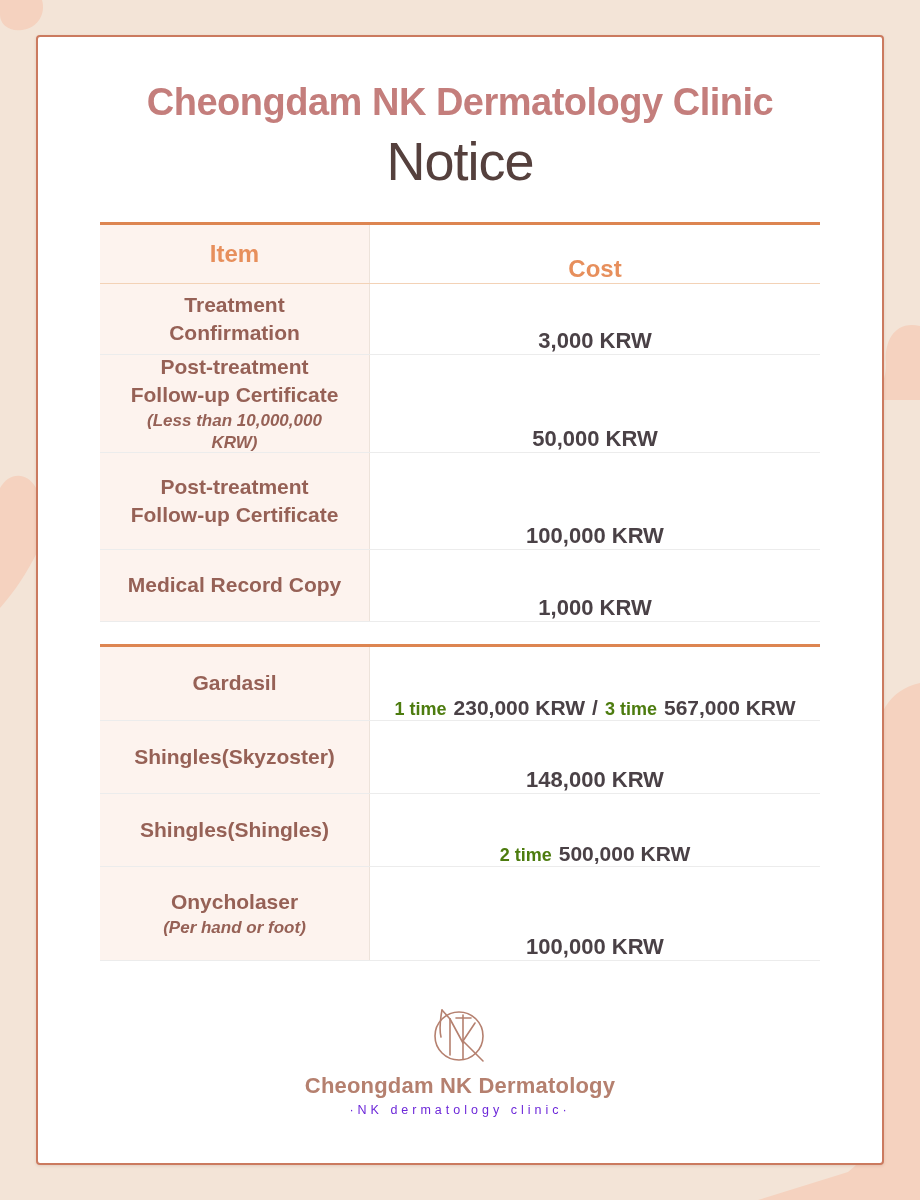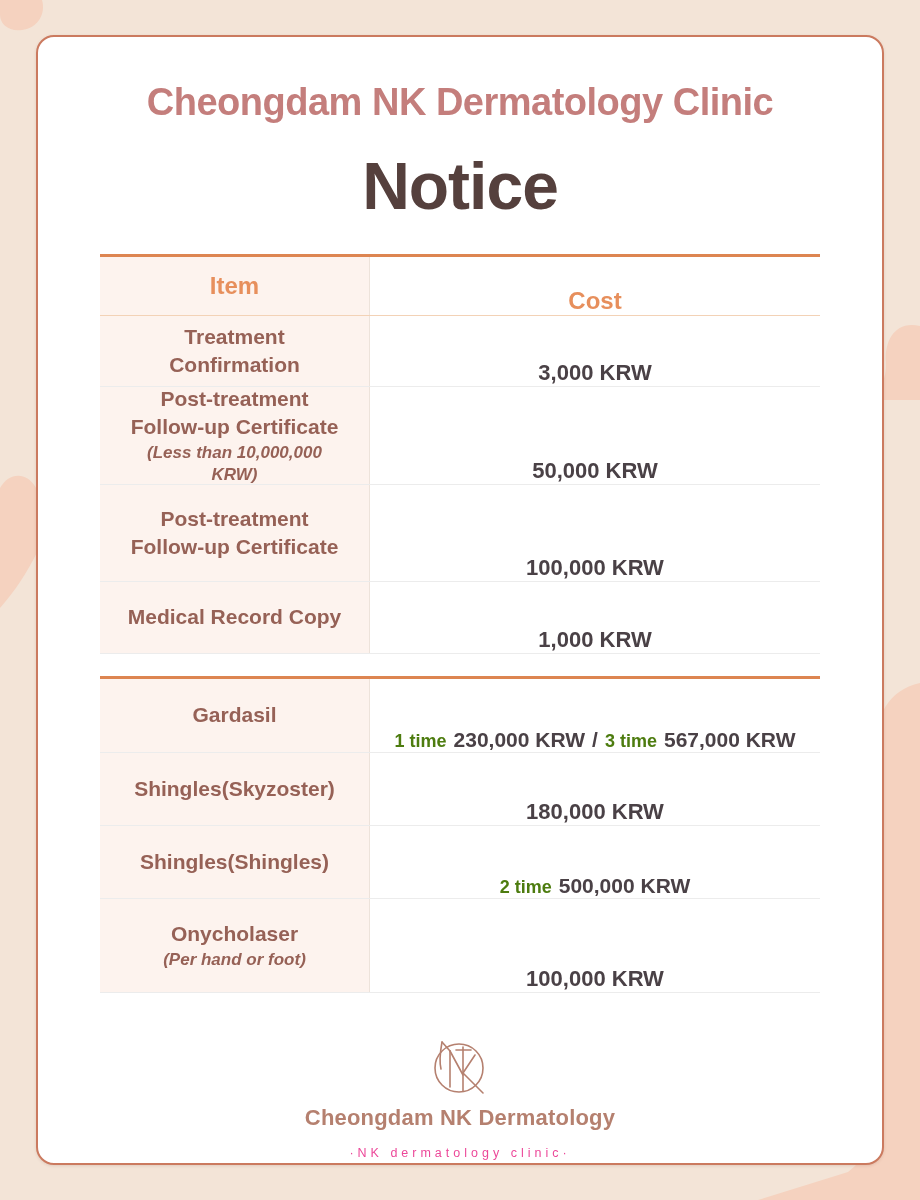--- a/index.html
+++ b/index.html
@@ -5,29 +5,29 @@
   html,body { margin:0; padding:0; }
   body {
     width:920px; height:1200px; position:relative; overflow:hidden;
     background:#f3e4d7;
     font-family:"Liberation Sans", sans-serif;
   }
   .bg-decor { position:absolute; left:0; top:0; z-index:0; }
   .card {
     position:absolute; left:36px; top:35px; width:848px; height:1130px;
     box-sizing:border-box; background:#ffffff;
-    border:2px solid #cb7a5f; border-radius:18px; z-index:1;
+    border:2px solid #cb7a5f; border-radius:4px; z-index:1;
     box-shadow:0 1px 3px rgba(120,70,50,0.15);
   }
   .content { width:720px; margin:0 auto; }
 
   
   .title-block { text-align:center; margin-top:44px; }
   .clinic-title { font-size:38px; font-weight:bold; color:#c47e7c; letter-spacing:-0.5px; }
-  .notice-title { font-size:66px; font-weight:700; color:#55403d; margin-top:24px; letter-spacing:-1px; }
+  .notice-title { font-size:54px; font-weight:400; color:#55403d; margin-top:6px; letter-spacing:-1px; }
 
   
   .tbl { border-top:3px solid #dd8551; margin-top:30px; }
   .tbl2 { margin-top:22px; }
   .row { display:flex; align-items:stretch; border-bottom:1px solid #ececec; }
   .row.header-row { border-bottom:1px solid #f3d2b6;font-weight:bold; }
   .cell-item {
     width:270px; box-sizing:border-box; background:#fdf3ee;
     border-right:1px solid #ede3db;
     display:flex; flex-direction:column; justify-content:center; align-items:center;
@@ -44,21 +44,21 @@
   .time-label { font-size:18px; font-weight:bold; color:#4d7c0f; }
   .amount { font-size:21px; font-weight:bold; color:#4a4146; }
   .sep { font-size:21px; font-weight:bold; color:#4a4146; }
   .h58{height:58px} .h71{height:71px} .h70{height:70px} .h97{height:97px}
   .h96{height:96px} .h73{height:73px} .h72{height:72px} .h93{height:93px}
 
   
   .footer { margin-top:42px; display:flex; justify-content:center; align-items:center; gap:10px;flex-direction:column; }
   .brand-text { display:flex; flex-direction:column; align-items:center; }
   .brand-name { font-size:22px; font-weight:bold; color:#b5806f; letter-spacing:0.2px; }
-  .brand-subtitle { font-size:12.5px; font-weight:500; color:#ec4899; letter-spacing:4px; margin-top:15px; }
+  .brand-subtitle { font-size:12.5px; font-weight:500; color:#6d28d9; letter-spacing:4px; margin-top:4px; }
 </style>
 </head>
 <body>
 
 <svg class="bg-decor" width="920" height="1200" viewBox="0 0 920 1200">
   <path d="M0,0 L42,0 C46,14 38,28 22,30 C9,32 0,24 0,15 Z" fill="#f5d2bf"></path>
   <path d="M920,326 C896,320 884,340 886,362 C887,380 878,394 868,400 L920,400 Z" fill="#f5d2bf"></path>
   <path d="M0,488 C10,470 30,472 38,492 L38,550 C28,572 14,592 0,608 Z" fill="#f5d2bf"></path>
   <path d="M920,683 C880,692 872,730 878,765 L880,1110 C880,1138 866,1158 848,1172 L758,1200 L920,1200 Z" fill="#f5d2bf"></path>
 </svg>
@@ -126,21 +126,21 @@
           <span class="sep">/</span>
           <span class="time-label">3 time</span>
           <span class="amount">567,000 KRW</span>
         </div>
       </div>
       <div class="row h72">
         <div class="cell-item">
           <span class="item-text">Shingles(Skyzoster)</span>
         </div>
         <div class="cell-cost">
-          <span class="cost-text">180,000 KRW</span>
+          <span class="cost-text">148,000 KRW</span>
         </div>
       </div>
       <div class="row h72">
         <div class="cell-item">
           <span class="item-text">Shingles(Shingles)</span>
         </div>
         <div class="cell-cost">
           <span class="time-label">2 time</span>
           <span class="amount">500,000 KRW</span>
         </div>

